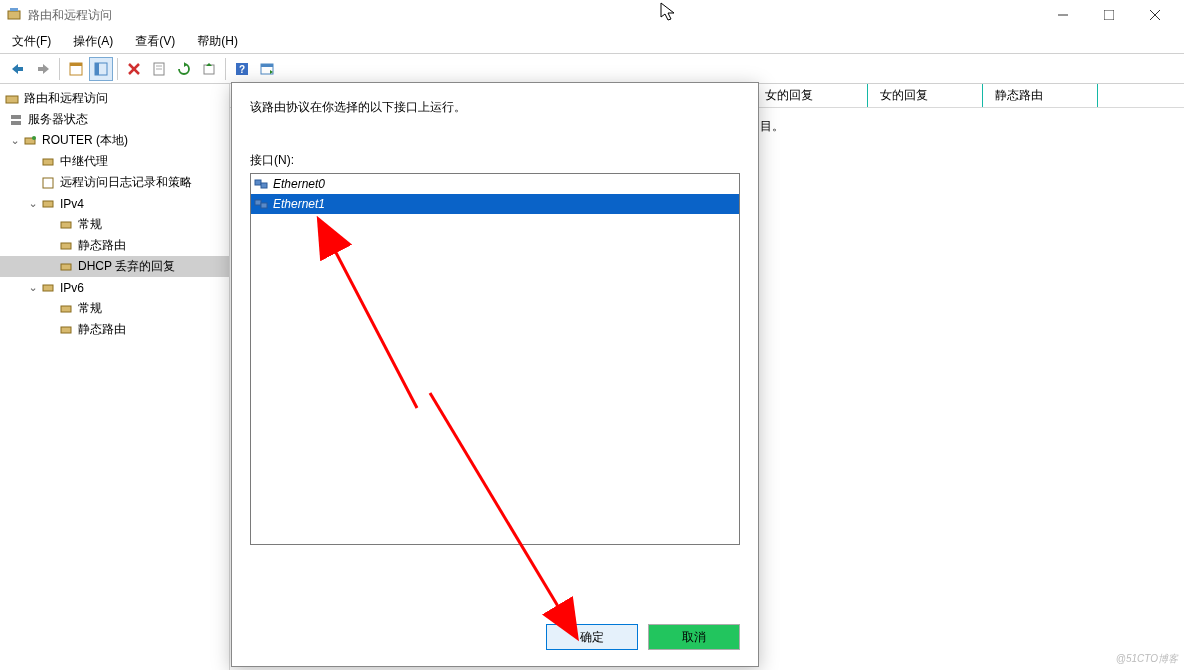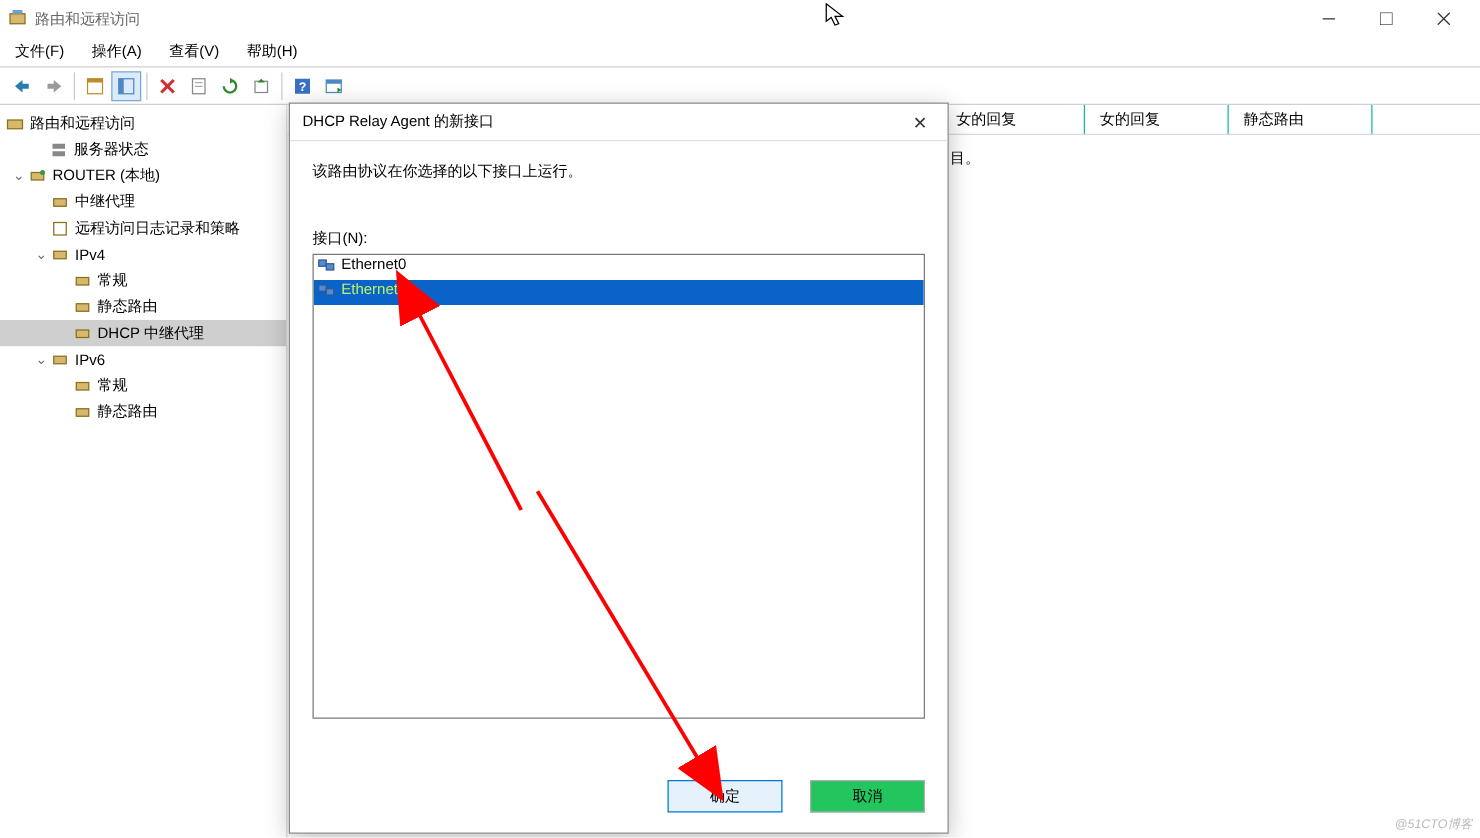--- a/index.html
+++ b/index.html
@@ -26,24 +26,24 @@
   .colhead > div { padding:0 12px; border-right:1px solid #14b8a6; height:100%; display:flex; align-items:center; }
   .hintline { padding:10px 8px; color:#000; }
 
   
   .modal { position:absolute; left:231px; top:-2px; width:528px; height:585px; background:#fff; border:1px solid #888; box-shadow:0 4px 18px rgba(0,0,0,0.25); z-index:10; }
   .modal-title { height:30px; display:flex; align-items:center; padding:0 10px; border-bottom:1px solid #e0e0e0; }
   .modal-title span { font-size:12px; }
   .modal-close { margin-left:auto; font-size:14px; color:#333; width:24px; text-align:center; }
   .modal-body { padding:16px 18px 0 18px; }
   .iflist { border:1px solid #7a7a7a; height:372px; margin-top:4px; background:#fff; overflow:hidden; }
-  .ifrow { display:flex; align-items:flex-start; height:20px; padding:0 2px; }
-  .ifrow.sel { background:#0a63c8; color:#bef264; }
+  .ifrow { display:flex; align-items:center; height:20px; padding:0 2px;font-style:italic; }
+  .ifrow.sel { background:#0a63c8; color:#ffffff; }
   .ificon { width:16px; height:16px; margin-right:4px; display:inline-flex; align-items:center; justify-content:center; }
-  .modal-btns { position:absolute; bottom:16px; right:18px; display:flex; gap:22px; }
+  .modal-btns { position:absolute; bottom:16px; right:18px; display:flex; gap:10px; }
   .btn { width:92px; height:26px; border:1px solid #adadad; background:#22c55e; display:flex; align-items:center; justify-content:center; }
   .btn.primary { border:1px solid #0078d7; background:#e5f1fb; }
 
   
   .arrow-svg { position:absolute; left:0; top:0; pointer-events:none; z-index:20; }
   .watermark { position:absolute; right:6px; bottom:4px; font-size:10px; color:#bbb; font-style:italic; z-index:5; }
   .cursor { position:absolute; left:660px; top:2px; z-index:30; }
 </style>
 </head>
 <body>
@@ -154,21 +154,21 @@
 
   <div class="tree">
     <div class="twrow" style="padding-left:4px">
       <span class="twicon">
           <svg width="16" height="14">
             <rect x="2" y="4" width="12" height="7" fill="#d7b96e" stroke="#8a6d1f"></rect>
           </svg>
         </span>
       <span>路由和远程访问</span>
     </div>
-    <div class="twrow" style="padding-left:39px">
+    <div class="twrow" style="padding-left:8px">
       <span class="twicon">
           <svg width="14" height="14">
             <rect x="2" y="2" width="10" height="4" fill="#888"></rect>
             <rect x="2" y="8" width="10" height="4" fill="#888"></rect>
           </svg>
         </span>
       <span>服务器状态</span>
     </div>
     <div class="twrow" style="padding-left:8px">
       <span class="twig">⌄</span>
@@ -220,21 +220,21 @@
           </svg>
         </span>
       <span>静态路由</span>
     </div>
     <div class="twrow sel" style="padding-left:58px">
       <span class="twicon">
           <svg width="14" height="14">
             <rect x="2" y="4" width="10" height="6" fill="#d7b96e" stroke="#8a6d1f"></rect>
           </svg>
         </span>
-      <span>DHCP 中继代理</span>
+      <span>DHCP 丢弃的回复</span>
     </div>
     <div class="twrow" style="padding-left:26px">
       <span class="twig">⌄</span>
       <span class="twicon">
           <svg width="14" height="14">
             <rect x="2" y="4" width="10" height="6" fill="#d7b96e" stroke="#8a6d1f"></rect>
           </svg>
         </span>
       <span>IPv6</span>
     </div>
@@ -260,24 +260,20 @@
     <div class="colhead">
       <div style="width:523px;border-right:none"></div>
       <div style="width:115px">女的回复</div>
       <div style="width:115px">女的回复</div>
       <div style="width:115px">静态路由</div>
     </div>
     <div class="hintline" style="margin-left:522px">目。</div>
   </div>
 
   <div class="modal">
-    <div class="modal-title">
-      <span>DHCP Relay Agent 的新接口</span>
-      <div class="modal-close">✕</div>
-    </div>
     <div class="modal-body">
       <div style="margin-bottom:36px">该路由协议在你选择的以下接口上运行。</div>
       <div>接口(N):</div>
       <div class="iflist">
         <div class="ifrow">
           <span class="ificon">
               <svg width="14" height="14">
                 <rect x="1" y="3" width="6" height="5" fill="#5a8ac8" stroke="#2a5a9a"></rect>
                 <rect x="7" y="6" width="6" height="5" fill="#5a8ac8" stroke="#2a5a9a"></rect>
               </svg>

